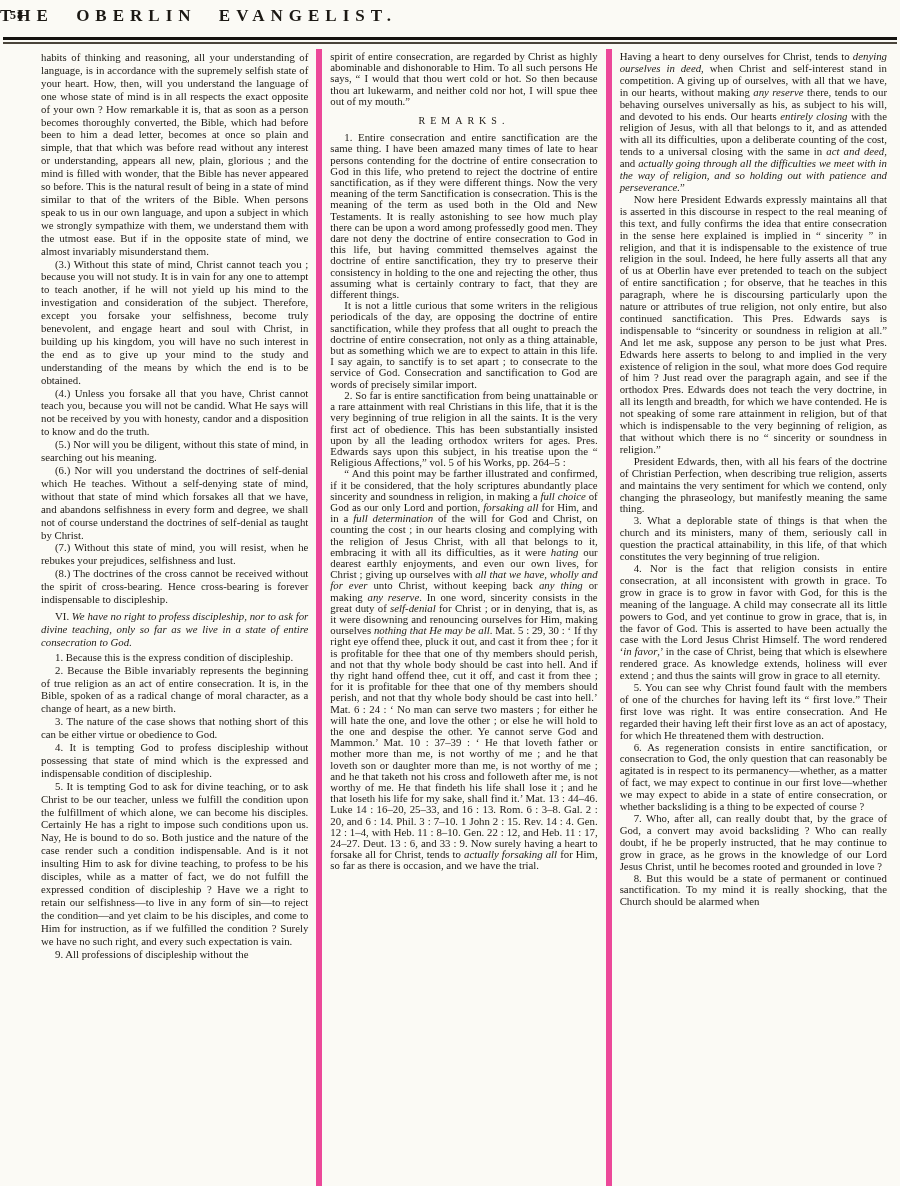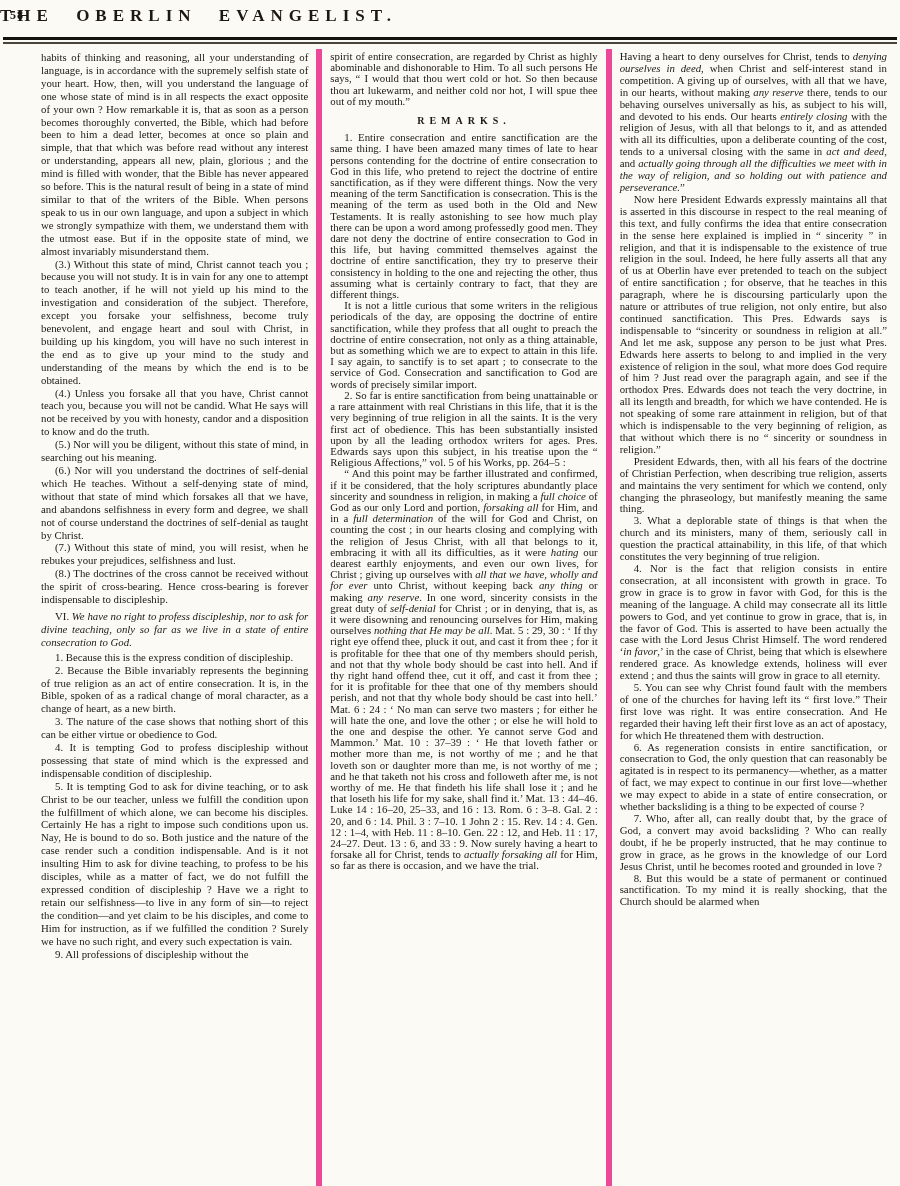--- a/index.html
+++ b/index.html
@@ -29,21 +29,21 @@
     overflow:hidden; text-align:justify; font-size:10.8px;
   }
   .column + .column { border-left:6px solid #ec4899; }
   .col-1 { line-height:12.9px;margin-left:28px; }
   .col-2 { line-height:11.2px; }
   .col-3 { line-height:11.9px; }
   p.para { margin:0; text-indent:14px; }
   p.para.cont { text-indent:0; }
   p.para.heading {
     text-indent:0; text-align:center; font-size:10px;
-    letter-spacing:5px; margin:8px 0 6px 0; font-weight:bold;
+    letter-spacing:5px; margin:8px 0 6px 0; font-weight:normal;
   }
   p.para.section { margin-top:4px; margin-bottom:2px; }
   p.para i { font-style:italic; }
 </style>
 </head>
 <body>
 
 <div class="page" style="background: rgb(251, 250, 245); color: rgb(28, 25, 20);">
   <div class="masthead">
     <span class="page-number">58</span>

